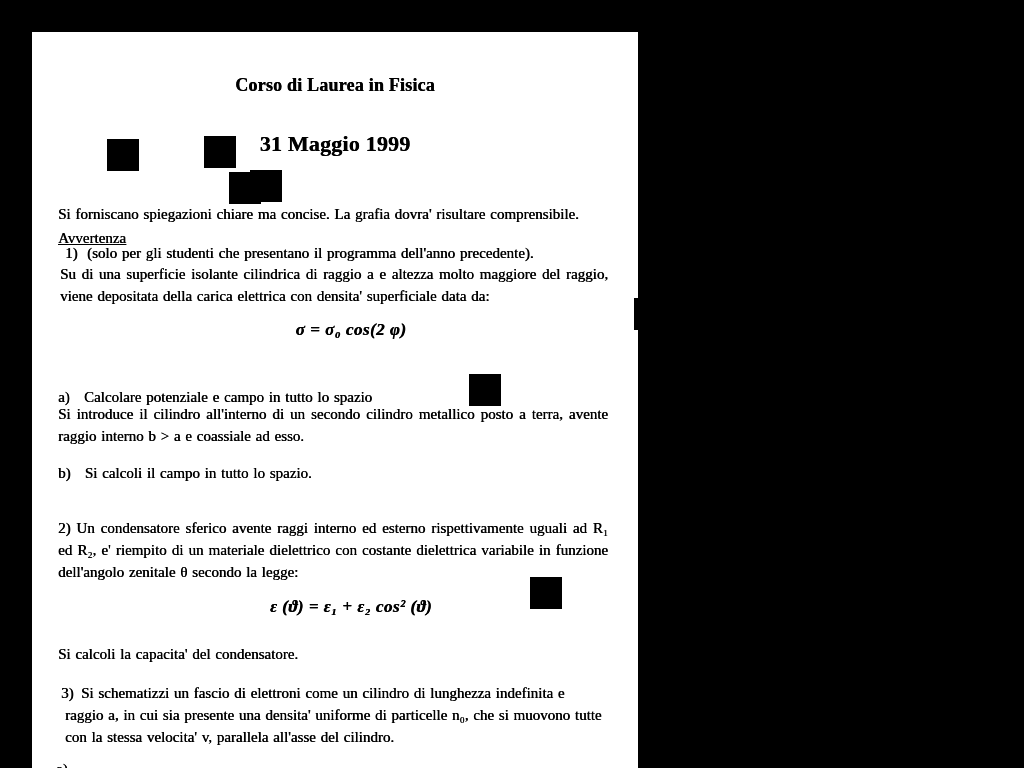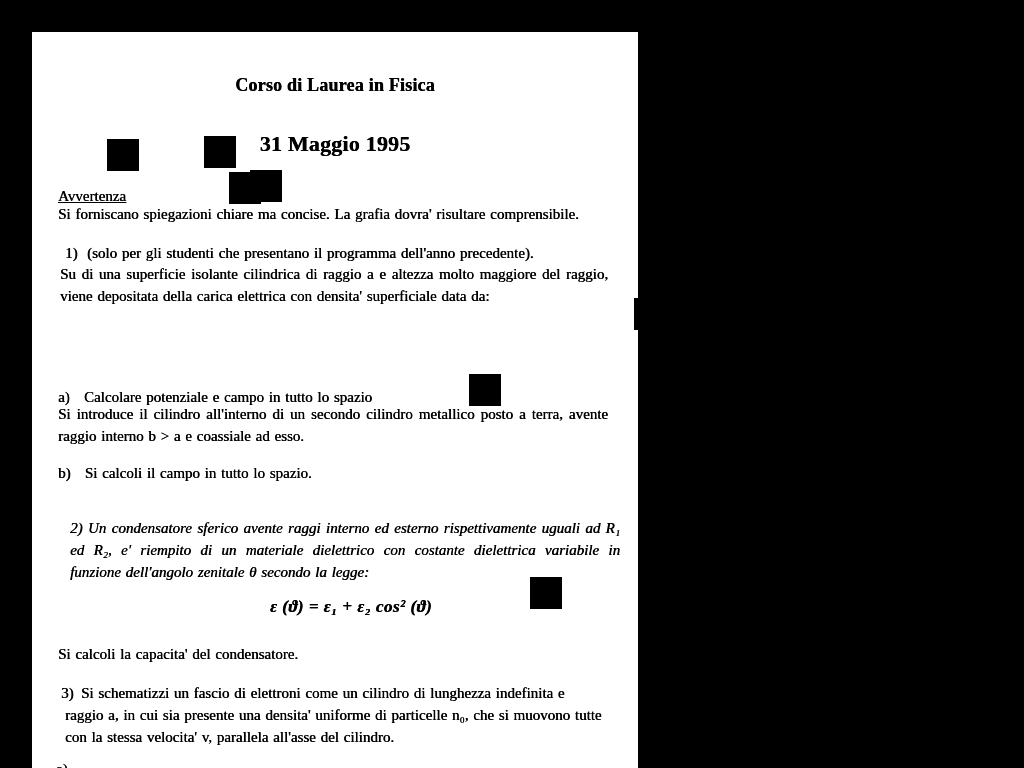--- a/index.html
+++ b/index.html
@@ -21,56 +21,57 @@
   .ink { text-shadow: 0.4px 0 0 currentColor; }
   .title-block { position: absolute; left: 0; top: 9px; width: 606px; text-align: center; }
   .title-sm  { font-weight: bold; font-size: 18px; line-height: 25px; letter-spacing: 0.2px; }
   .title-lg  { font-weight: bold; font-size: 22px; line-height: 27px; letter-spacing: 0.2px; }
   .para {
     position: absolute; font-size: 15px; line-height: 22px;
     word-spacing: 1px;
   }
   .just { text-align: justify; }
   .pre  { white-space: pre; }
-  .u    { text-decoration: underline; }
+  .u    { text-decoration: underline; margin-top: 42px; }
   .formula {
     position: absolute; width: 606px; text-align: center;
     font-style: italic; font-weight: bold; font-size: 17px;
     letter-spacing: 0.5px;
   }
   .hang { padding-left: 20px; }
   .hang .hang-label { position: absolute; left: 0; top: 0; }
   .dot, .mark { position: absolute; background: #000; }
 </style>
 </head>
 <body>
 
 <div class="screen">
 
   <div class="page">
 
     <div class="title-block">
       <div class="title-sm ink">Corso di Laurea in Fisica</div>
-      <div class="title-lg ink">31 Maggio 1995</div>
+      <div class="title-lg ink">31 Maggio 1999</div>
     </div>
 
     <div class="para ink u" style="left:10px; top:137px;">Avvertenza</div>
     <div class="para ink" style="left:10px; top:155px; width:586px;">Si forniscano spiegazioni chiare ma concise. La grafia dovra' risultare comprensibile.</div>
 
     <div class="para ink pre" style="left:17px; top:194px;">1)  (solo per gli studenti che presentano il programma dell'anno precedente).</div>
     <div class="para ink just" style="left:12px; top:215px; width:580px;">Su di una superficie isolante cilindrica di raggio a e altezza molto maggiore del raggio, viene depositata della carica elettrica con densita' superficiale data da:</div>
 
+    <div class="formula ink" style="top:272px;">σ = σ₀ cos(2 φ)</div>
 
     <div class="para ink pre" style="left:10px; top:317px;margin-top:21px;">a)   Calcolare potenziale e campo in tutto lo spazio</div>
 
     <div class="para ink pre" style="left:10px; top:414px;">b)   Si calcoli il campo in tutto lo spazio.</div>
 
     <div class="para ink just" style="left:10px; top:355px; width:582px;">Si introduce il cilindro all'interno di un secondo cilindro metallico posto a terra, avente raggio interno b &gt; a e coassiale ad esso.</div>
 
-    <div class="para ink just" style="left:22px; top:469px; width:582px;font-style:italic;">2)  Un condensatore sferico avente raggi interno ed esterno rispettivamente uguali ad R₁ ed R₂, e' riempito di un materiale dielettrico con costante dielettrica variabile in funzione dell'angolo zenitale θ secondo la legge:</div>
+    <div class="para ink just" style="left:10px; top:469px; width:582px;">2)  Un condensatore sferico avente raggi interno ed esterno rispettivamente uguali ad R₁ ed R₂, e' riempito di un materiale dielettrico con costante dielettrica variabile in funzione dell'angolo zenitale θ secondo la legge:</div>
 
     <div class="formula ink" style="top:549px;font-style:italic;">ε (ϑ) = ε₁ + ε₂  cos² (ϑ)</div>
 
     <div class="para ink" style="left:10px; top:595px; width:586px;">Si calcoli la capacita' del condensatore.</div>
 
     <div class="para ink hang" style="left:13px; top:634px; width:575px;">
       <span class="hang-label">3)</span><span>Si schematizzi un fascio di elettroni come un cilindro di lunghezza indefinita e raggio a, in cui sia presente una densita' uniforme di particelle n₀, che si  muovono tutte con la stessa velocita' v, parallela all'asse del cilindro.</span>
     </div>
 
     <div class="para ink hang" style="left:8px; top:710px; width:562px; padding-left:26px;">

